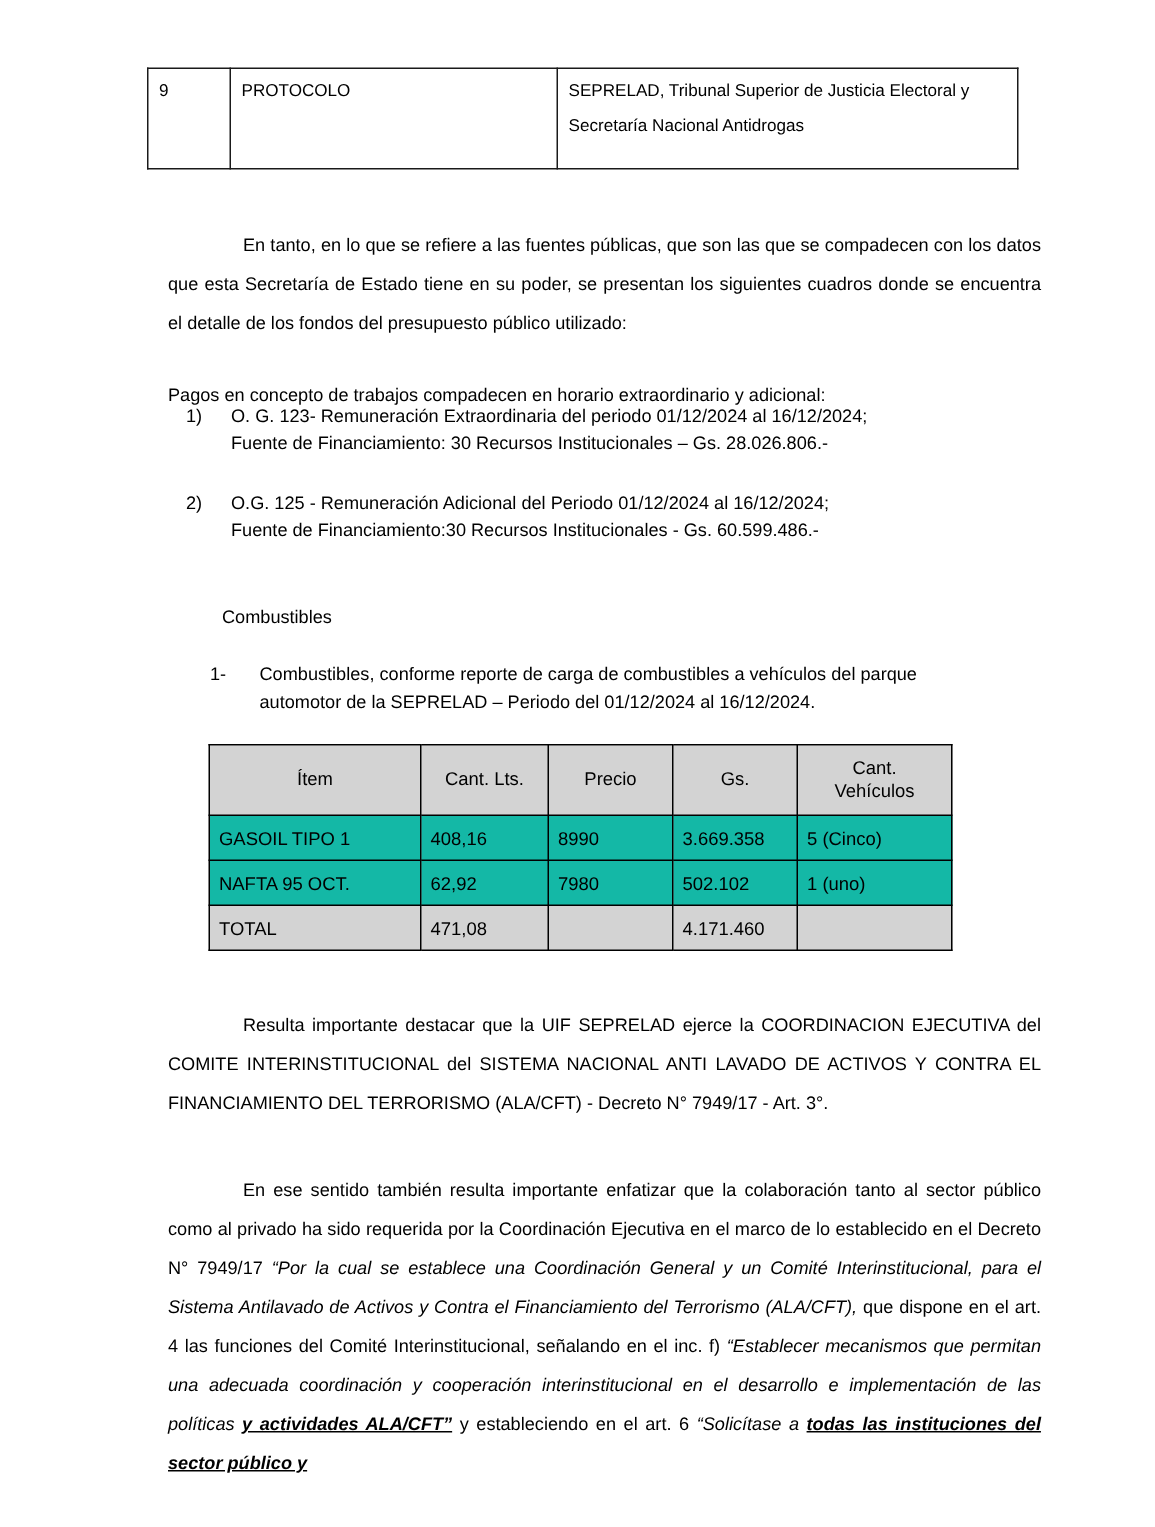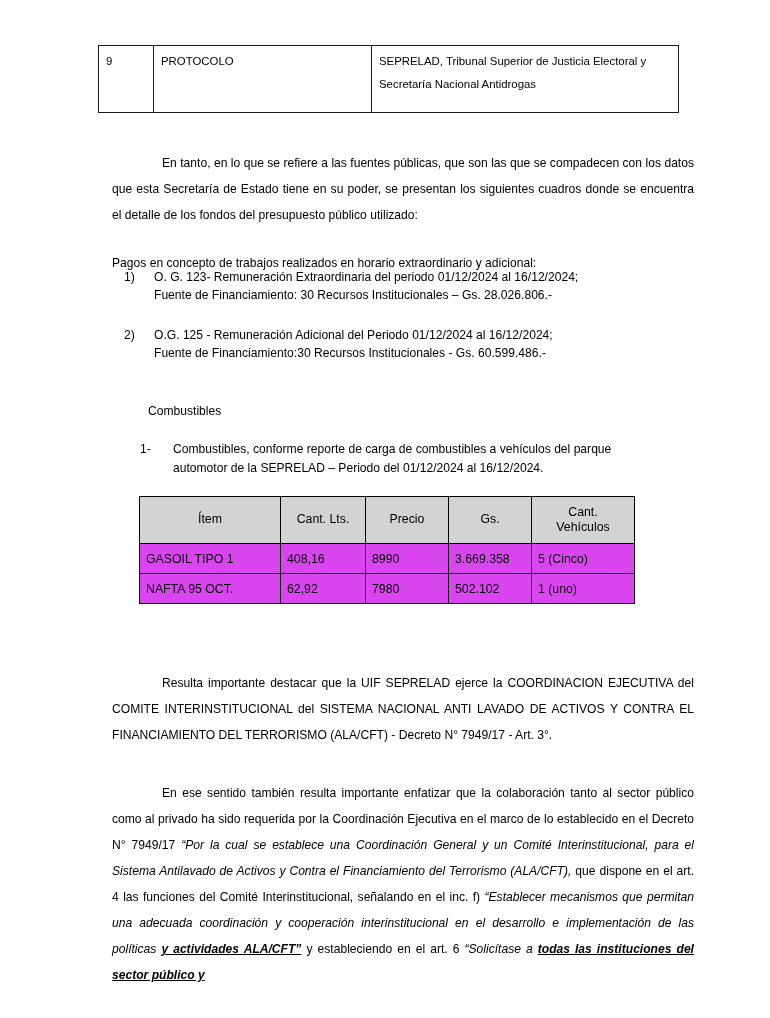--- a/index.html
+++ b/index.html
@@ -128,21 +128,21 @@
   }
   .fuel-table thead th {
     background: #d3d3d3;
     font-weight: normal;
     text-align: center;
     height: 47px;
     line-height: 1.25;
     vertical-align: middle;
   }
   .fuel-table tbody td {
-    background: #d946ef;
+    background: #14b8a6;
     vertical-align: middle;
   }
   .fuel-table tbody tr.total-row td {
     background: #d3d3d3;
   }
   .fuel-table td.c-item { text-align: left; }
   .fuel-table td.c-num  { text-align: left; }
   .fuel-table td.c-veh  { text-align: left; }
   .fuel-table col.w-item { width: 141px; }
   .fuel-table col.w-lts  { width: 85px; }
@@ -166,21 +166,21 @@
         <td class="col-desc">
           <span>SEPRELAD, Tribunal Superior de Justicia Electoral y</span>
           <span>Secretaría Nacional Antidrogas</span>
         </td>
       </tr>
     </tbody>
   </table>
 
   <p class="para indent p-entanto">En tanto, en lo que se refiere a las fuentes públicas, que son las que se compadecen con los datos que esta Secretaría de Estado tiene en su poder, se presentan los siguientes cuadros donde se encuentra el detalle de los fondos del presupuesto público utilizado:</p>
 
-  <p class="para noindent p-pagos">Pagos en concepto de trabajos realizados en horario extraordinario y adicional:</p>
+  <p class="para noindent p-pagos">Pagos en concepto de trabajos compadecen en horario extraordinario y adicional:</p>
 
   <div class="oglist og-1">
     <div class="og-item">
       <span class="og-marker">1)</span>
       <span class="og-line">O. G. 123- Remuneración Extraordinaria del periodo 01/12/2024 al 16/12/2024;</span>
       <span class="og-line">Fuente de Financiamiento:  30 Recursos Institucionales – Gs. 28.026.806.-</span>
     </div>
     <div class="og-item">
       <span class="og-marker">2)</span>
       <span class="og-line">O.G. 125 - Remuneración Adicional del Periodo 01/12/2024 al 16/12/2024;</span>
@@ -224,20 +224,27 @@
         <td class="c-num">3.669.358</td>
         <td class="c-veh">5 (Cinco)</td>
       </tr>
       <tr>
         <td class="c-item">NAFTA 95 OCT.</td>
         <td class="c-num">62,92</td>
         <td class="c-num">7980</td>
         <td class="c-num">502.102</td>
         <td class="c-veh">1 (uno)</td>
       </tr>
+      <tr class="total-row">
+        <td class="c-item">TOTAL</td>
+        <td class="c-num">471,08</td>
+        <td class="c-num"></td>
+        <td class="c-num">4.171.460</td>
+        <td class="c-veh"></td>
+      </tr>
     </tbody>
   </table>
 
   <p class="para indent p-resulta">Resulta importante destacar que la UIF SEPRELAD ejerce la COORDINACION EJECUTIVA del COMITE INTERINSTITUCIONAL del SISTEMA NACIONAL ANTI LAVADO DE ACTIVOS Y CONTRA EL FINANCIAMIENTO DEL TERRORISMO (ALA/CFT) - Decreto N° 7949/17 - Art. 3°.</p>
 
   <p class="para indent p-ensentido"><span>En ese sentido también resulta importante enfatizar que la colaboración tanto al sector público como al privado ha sido requerida por la Coordinación Ejecutiva en el marco de lo establecido en el Decreto N° 7949/17 </span><i>“Por la cual se establece una Coordinación General y un Comité Interinstitucional, para el Sistema Antilavado de Activos y Contra el Financiamiento del Terrorismo (ALA/CFT),</i><span> que dispone en el art. 4 las funciones del Comité Interinstitucional, señalando en el inc. f) </span><i>“Establecer mecanismos que permitan una adecuada coordinación y cooperación interinstitucional en el desarrollo e implementación de las políticas </i><i><u>y actividades ALA/CFT”</u></i><span> y estableciendo en el art. 6 </span><i>“Solicítase a </i><i><u>todas las instituciones del sector público y</u></i></p>
 
 </div>
 
 </body></html>

